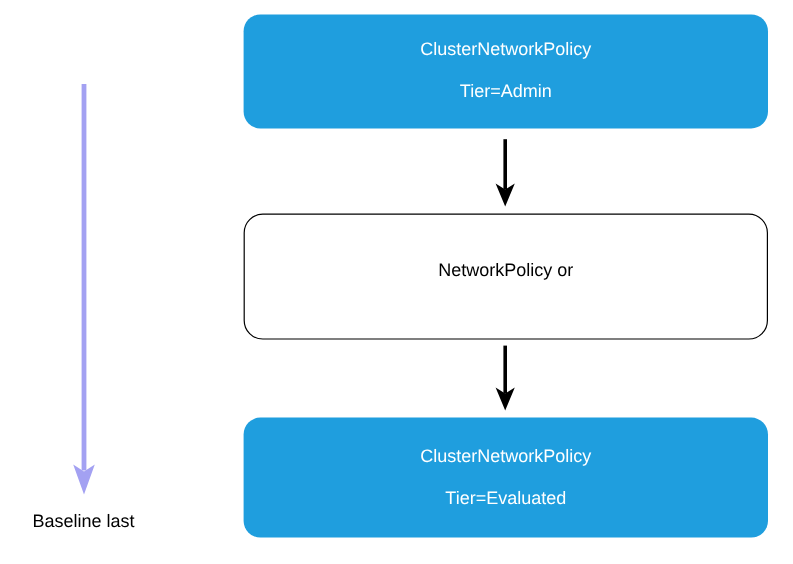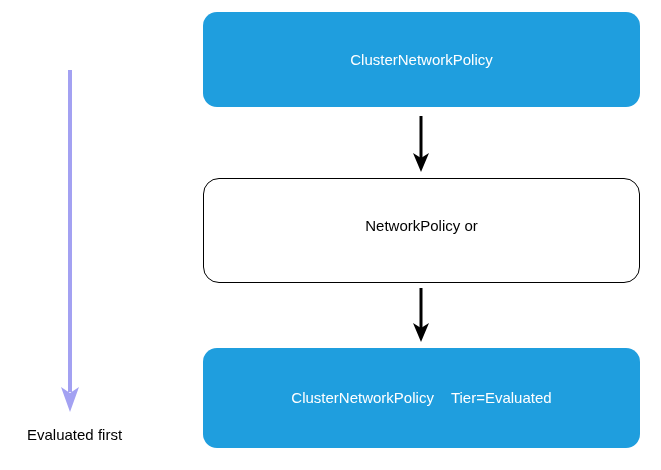--- a/index.html
+++ b/index.html
@@ -31,21 +31,21 @@
     white-space: nowrap;
   }
   .side-label.first { top: 36px; }
   .side-label.last  { top: 426px; left: 27px; }
   .node {
     position: absolute;
     left: 203px;
     width: 437px;
     box-sizing: border-box;
     display: flex;
-    flex-direction: row;
+    flex-direction: column;
     align-items: center;
     justify-content: center;
     text-align: center;
     font-size: 15px;
   }
   .node.blue {
     background: var(--node-blue, #1f9ede);
     color: var(--node-text-white, #ffffff);
     border-radius: 14px;
     gap: 17px;
@@ -62,36 +62,37 @@
   .node.n1 { top: 178px; height: 105px; }
   .node.n2 { top: 348px; height: 100px; }
   .nline { line-height: 18px; }
 </style>
 </head>
 <body>
 
 <div class="canvas">
 
 
-  <div class="side-label last">Evaluated first</div>
+  <div class="side-label last">Baseline last</div>
 
   <svg class="overlay" viewBox="0 0 661 470">
 
     <line x1="70" y1="70" x2="70" y2="392" stroke-width="4" stroke="#a3a1f2"></line>
     <polygon points="61,387 70,393 79,387 70,412" fill="#a3a1f2"></polygon>
 
     <line x1="421" y1="116" x2="421" y2="158" stroke-width="3" stroke="#000000"></line>
     <polygon points="413,153 421,158 429,153 421,172" fill="#000000"></polygon>
 
     <line x1="421" y1="288" x2="421" y2="328" stroke-width="3" stroke="#000000"></line>
     <polygon points="413,323 421,328 429,323 421,342" fill="#000000"></polygon>
   </svg>
 
   <div class="node blue n0">
     <div class="nline">ClusterNetworkPolicy</div>
+    <div class="nline">Tier=Admin</div>
   </div>
 
   <div class="node white n1">
     <div class="nline">NetworkPolicy or</div>
   </div>
 
   <div class="node blue n2">
     <div class="nline">ClusterNetworkPolicy</div>
     <div class="nline">Tier=Evaluated</div>
   </div>

